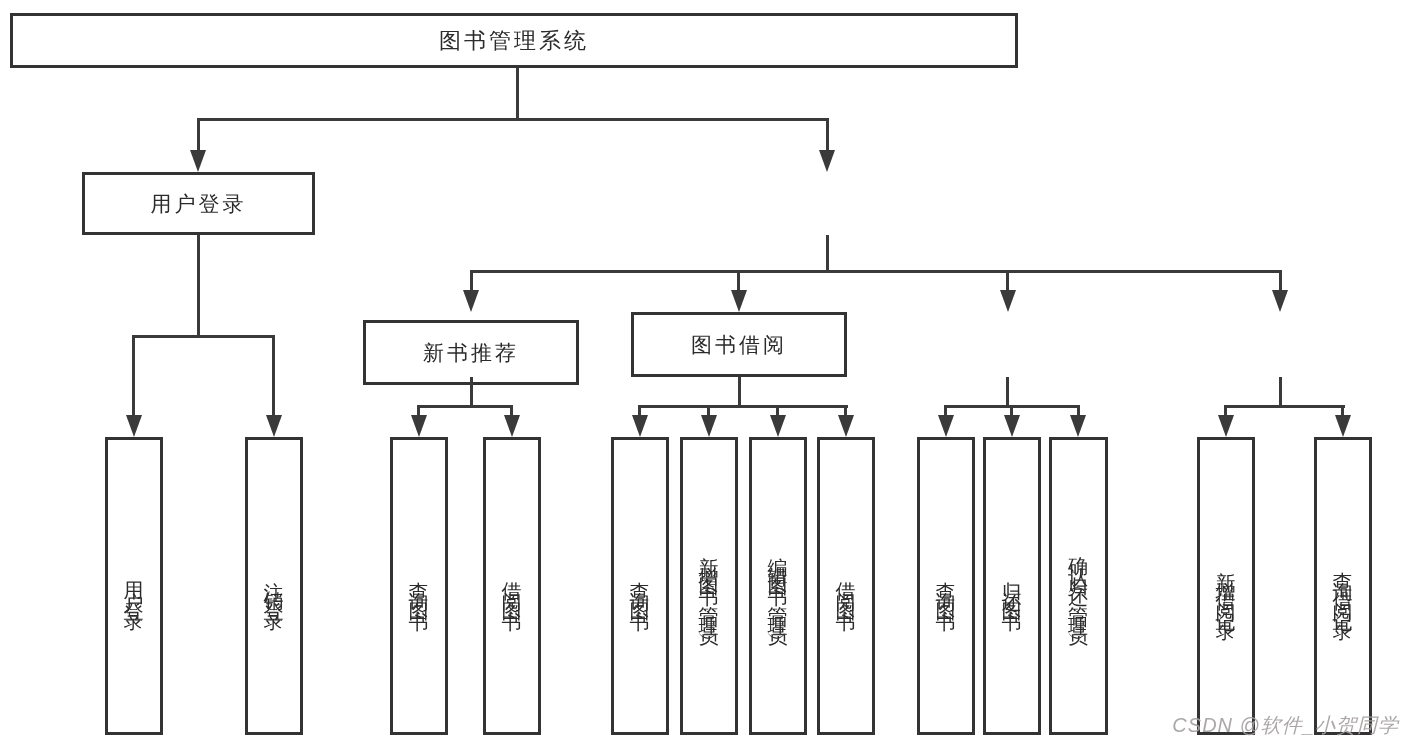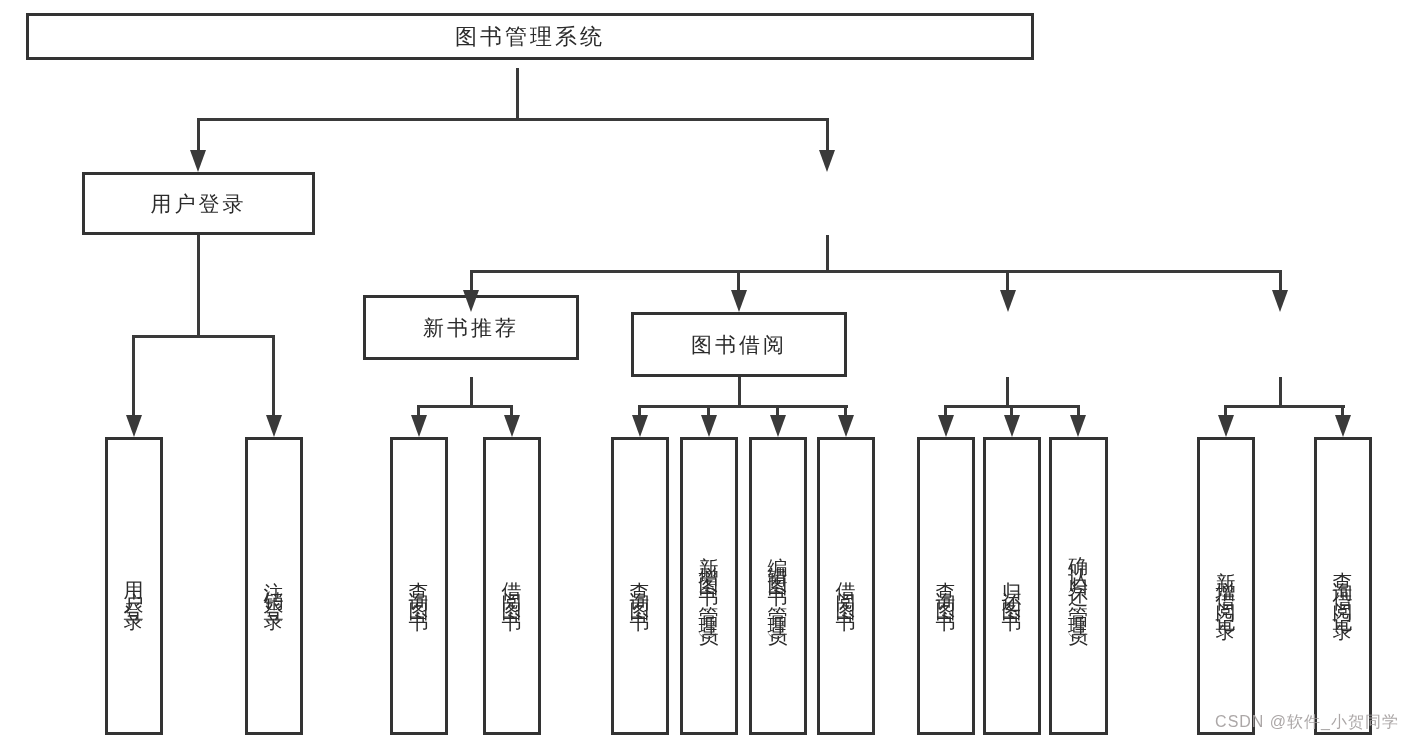--- a/index.html
+++ b/index.html
@@ -26,39 +26,39 @@
   .hl { height:3px; }
   .vl { width:3px; }
   .arrow {
     position:absolute; width:0; height:0;
     border-left:8px solid transparent;
     border-right:8px solid transparent;
     border-top:22px solid var(--line,#3a3a3a);
   }
   .watermark {
     position:absolute; top:712px; right:6px;
-    font-size:16px; letter-spacing:1px;
+    font-size:20px; letter-spacing:1px;
     color:var(--watermark,#a5a0a0); opacity:.92;
-    z-index:5; white-space:nowrap;
+    z-index:5; white-space:nowrap;font-style:italic;
   }
 </style>
 </head>
 <body>
 
 <div class="canvas">
 
-  <div class="box hbox root" style="left:26px;top:13px;width:1008px;height:47px;text-align:right;">
+  <div class="box hbox root" style="left:10px;top:13px;width:1008px;height:55px;text-align:right;">
     <span>图书管理系统</span>
   </div>
 
   <div class="box hbox" style="left:82px;top:172px;width:233px;height:63px;">
     <span>用户登录</span>
   </div>
 
-  <div class="box hbox" style="left:363px;top:295px;width:216px;height:65px;">
+  <div class="box hbox" style="left:363px;top:320px;width:216px;height:65px;">
     <span>新书推荐</span>
   </div>
   <div class="box hbox" style="left:631px;top:312px;width:216px;height:65px;">
     <span>图书借阅</span>
   </div>
 
   <div class="box vbox" style="left:105px;top:437px;width:58px;height:298px;">
     <span>用户登录</span>
   </div>
   <div class="box vbox" style="left:245px;top:437px;width:58px;height:298px;">

